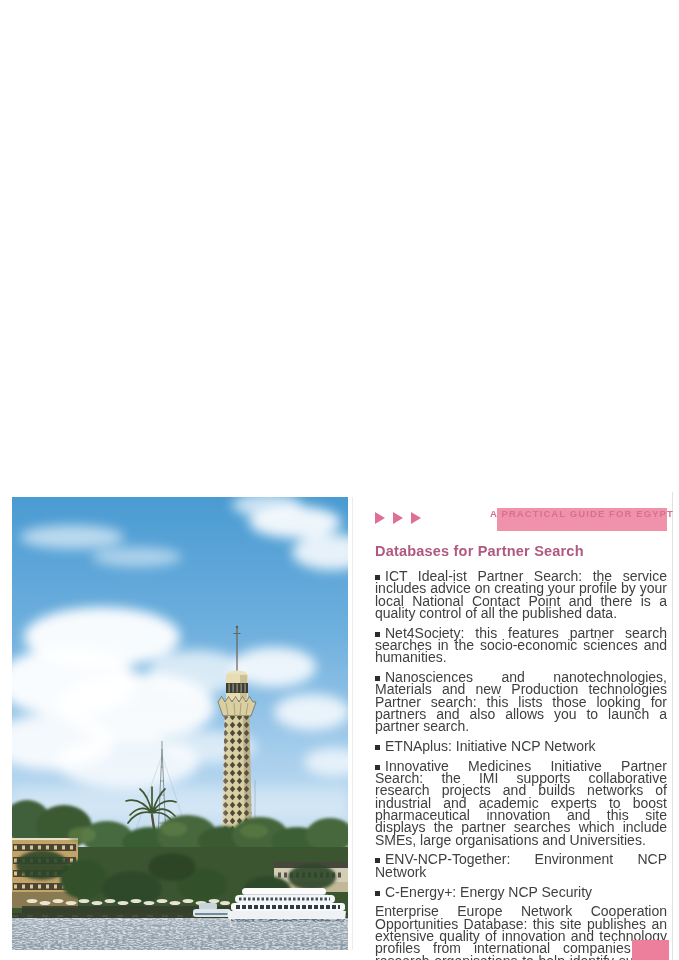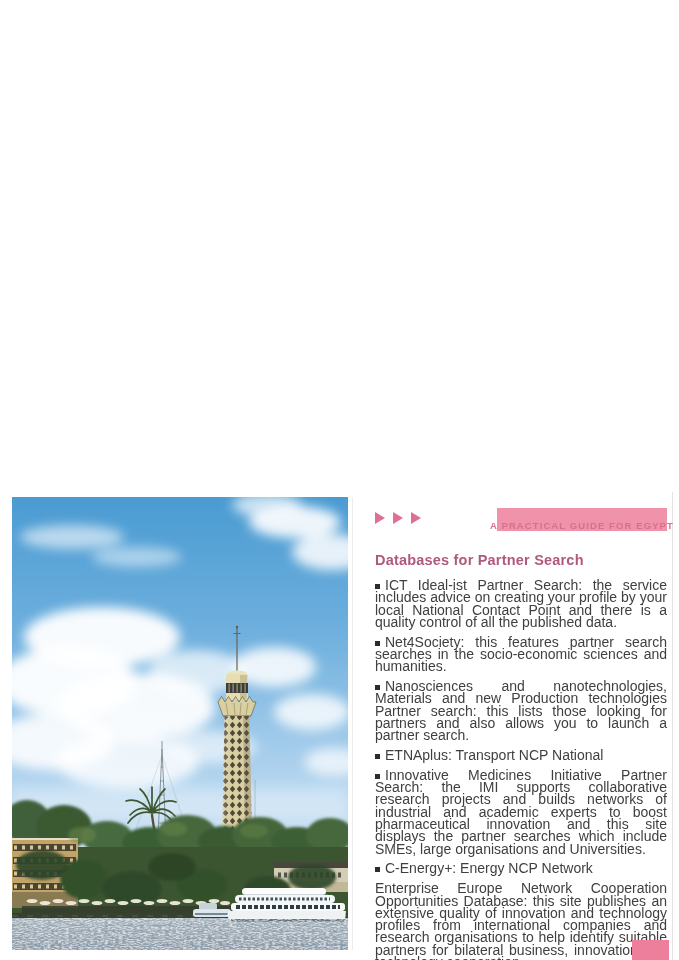--- a/index.html
+++ b/index.html
@@ -13,27 +13,27 @@
   .scan-line.photo-edge{left:352px;top:497px;height:453px;background:#ececec;}
   .scan-line.right-edge{left:672px;top:492px;height:468px;background:#e2e2e2;}
   .content{position:absolute;left:375px;top:505px;width:292px;}
   .header-row{position:relative;height:26px;}
   .arrows{display:flex;gap:8px;padding-top:7px;}
   .tri{width:0;height:0;border-top:6px solid transparent;border-bottom:6px solid transparent;
        border-left:10px solid var(--arrow,#de6f98);}
   .banner{
     position:absolute;right:0;top:3px;width:170px;height:23px;
     background:var(--banner-bg,#f192ab);
-    display:flex;align-items:flex-end;justify-content:center;
+    display:flex;align-items:flex-start;justify-content:center;
     font-size:9.5px;font-weight:bold;letter-spacing:1.1px;
     color:var(--banner-text,#d7708f);white-space:nowrap;
   }
   h1{
     font-size:14.5px;font-weight:bold;letter-spacing:.2px;
-    color:var(--heading,#b0597e);margin:21px 0 11px 0;
+    color:var(--heading,#b0597e);margin:12px 0 11px 0;
   }
   h1.second{margin:9px 0 10px 0;text-align:center;}
   p{font-size:14px;line-height:12.3px;color:var(--body-text,#3f3f3f);
     text-align:justify;margin:0 0 7.5px 0;}
   .sq{display:inline-block;width:5px;height:5px;background:#2c2c2c;
       margin-right:5px;position:relative;top:-1px;}
   .page-tab{position:absolute;left:632px;top:940px;width:37px;height:22px;
       background:var(--tab,#ee7f9c);}
 </style>
 </head>
@@ -253,23 +253,24 @@
       <div class="banner">
         <span>A PRACTICAL GUIDE FOR EGYPT</span>
       </div>
     </div>
 
     <h1>Databases for Partner Search</h1>
 
     <p class="bullet"><span class="sq"></span><span>ICT Ideal-ist Partner Search: the service includes advice on creating your profile by your local National Contact Point and there is a quality control of all the published data.</span></p>
     <p class="bullet"><span class="sq"></span><span>Net4Society: this features partner search searches in the socio-economic sciences and humanities.</span></p>
     <p class="bullet"><span class="sq"></span><span>Nanosciences and nanotechnologies, Materials and new Production technologies Partner search: this lists those looking for partners and also allows you to launch a partner search.</span></p>
-    <p class="bullet"><span class="sq"></span><span>ETNAplus: Transport NCP National</span></p>
+    <p class="bullet"><span class="sq"></span><span>ETNAplus: Initiative NCP Network</span></p>
     <p class="bullet"><span class="sq"></span><span>Innovative Medicines Initiative Partner Search: the IMI supports collaborative research projects and builds networks of industrial and academic experts to boost pharmaceutical innovation and this site displays the partner searches which include SMEs, large organisations and Universities.</span></p>
-    <p class="bullet"><span class="sq"></span><span>C-Energy+: Energy NCP Network</span></p>
+    <p class="bullet"><span class="sq"></span><span>ENV-NCP-Together: Environment NCP Network</span></p>
+    <p class="bullet"><span class="sq"></span><span>C-Energy+: Energy NCP Security</span></p>
 
     <p class="para">Enterprise Europe Network Cooperation Opportunities Database: this site publishes an extensive quality of innovation and technology profiles from international companies and research organisations to help identify suitable partners for bilateral business, innovation and technology cooperation.</p>
 
     <h1 class="second">Examples of LinkedIn groups</h1>
 
   </div>
 
   <div class="page-tab"></div>
 
 </div>

